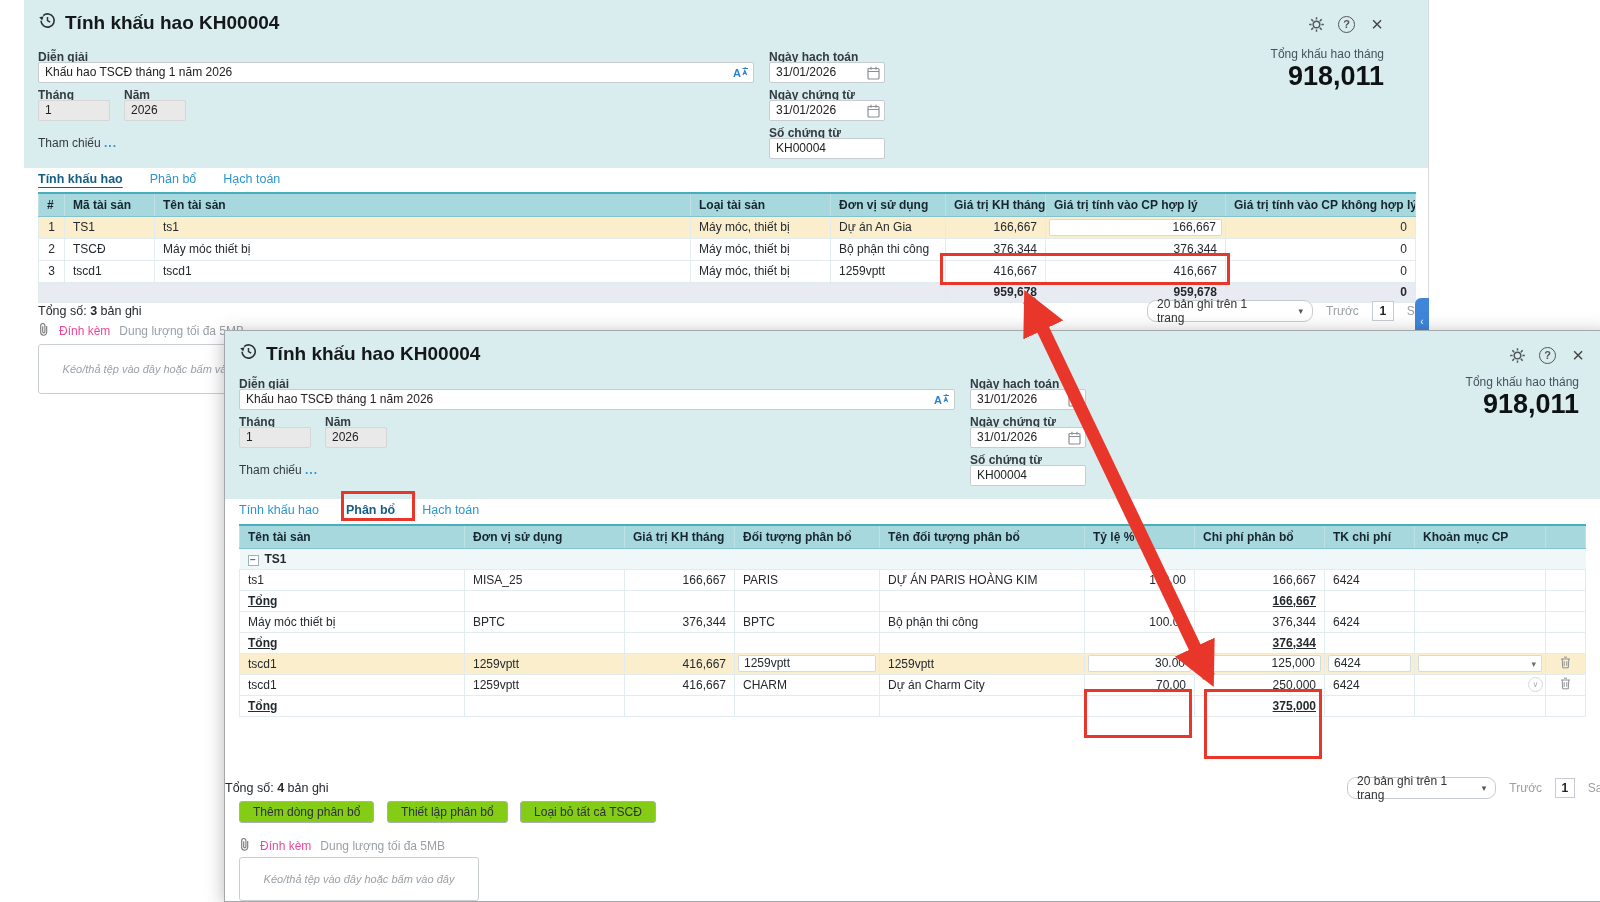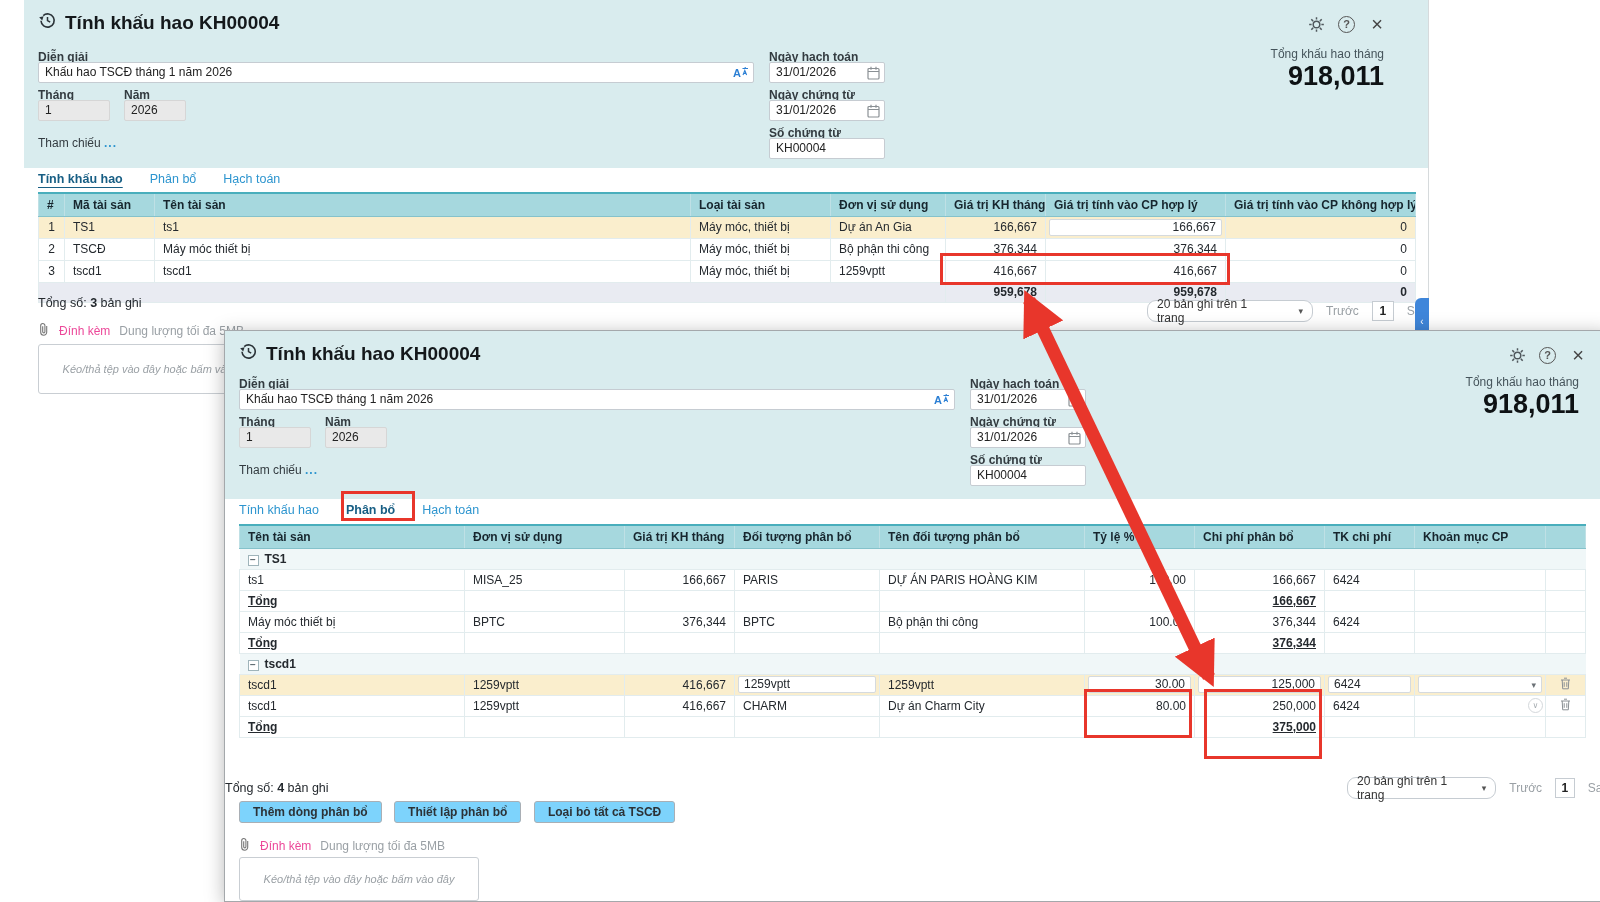--- a/index.html
+++ b/index.html
@@ -51,21 +51,21 @@
   .cchev { position:absolute; right:2px; top:2px; width:15px; height:15px; border-radius:50%; border:1px solid #d4d8db; color:#a7adb2; display:flex; align-items:center; justify-content:center; font-size:8px; background:#fff; }
   td.relcell { position:relative; }
 
   .totalbar { position:absolute; font-size:12.5px; color:#24292e; }
   .pag { position:absolute; display:flex; align-items:center; gap:13px; font-size:12px; color:#9aa0a5; }
   .psize { border:1px solid #c6ccd2; border-radius:9px; height:22px; display:flex; align-items:center; gap:22px; padding:0 9px; color:#333; background:#fff; }
   .psize .caret { color:#555; font-size:9px; }
   .pnum { border:1px solid #c6ccd2; width:22px; height:20px; text-align:center; font-weight:700; color:#222; line-height:18px; background:#fff; }
 
   .btnrow { position:absolute; }
-  .btn { display:inline-block; border:1px solid #a9afb5; border-radius:3px; background:#7dd3fc; font-weight:700; font-size:12px; padding:3px 13px; margin-right:8px; color:#2c3237; cursor:pointer; }
+  .btn { display:inline-block; border:1px solid #a9afb5; border-radius:3px; background:#84cc16; font-weight:400; font-size:12px; padding:3px 13px; margin-right:8px; color:#2c3237; cursor:pointer; }
 
   .attach { position:absolute; display:flex; align-items:center; gap:9px; font-size:12px; }
   .alabel { font-weight:400; color:#ec4899; }
   .ahint { color:#9aa0a5; }
   .dropzone { position:absolute; border:1px solid #c9ced3; border-radius:3px; display:flex; align-items:center; justify-content:center; font-size:11px; font-style:italic; color:#9aa0a5; background:#fff; text-align:center; }
 
   .side-tab { position:absolute; background:#3f86da; color:#fff; border-radius:6px 0 0 6px; display:flex; align-items:center; justify-content:center; font-size:10px; cursor:pointer; }
 
   .redbox { position:absolute; border:3px solid #e8362b; z-index:60; pointer-events:none; }
   .arrow-svg { position:absolute; left:0; top:0; z-index:55; pointer-events:none; }
@@ -217,21 +217,21 @@
       <tfoot>
         <tr>
           <td colspan="5"></td>
           <td class="num">959,678</td>
           <td class="num">959,678</td>
           <td class="num">0</td>
         </tr>
       </tfoot>
     </table>
 
-    <div class="totalbar" style="left:14px;top:296px;">
+    <div class="totalbar" style="left:14px;top:304px;">
       <span>Tổng số:</span>
       <b>3</b>
       <span>bản ghi</span>
     </div>
 
     <div class="pag" style="left:1123px;top:300px;">
       <span class="psize">
         <span>20 bản ghi trên 1 trang</span>
         <span class="caret">▾</span>
       </span>
@@ -410,23 +410,20 @@
           <td></td>
             <td></td>
             <td></td>
             <td></td>
             <td></td>
           <td class="num">376,344</td>
           <td></td>
             <td></td>
             <td></td>
         </tr>
-        <tr class="grp">
-          <td colspan="10"><span class="colico">−</span><span>tscd1</span></td>
-        </tr>
         <tr class="hl">
           <td>tscd1</td>
           <td>1259vptt</td>
           <td class="num">416,667</td>
           <td class="inputcell">
               <span class="cellinput" style="text-align:left;">1259vptt</span>
             </td>
           <td>1259vptt</td>
           <td class="inputcell">
               <span class="cellinput num">30.00</span>
@@ -445,21 +442,21 @@
           <td class="ctr"><span><svg width="11" height="13" viewBox="0 0 11 13">
                   <path d="M1 3h9M4 1.2h3M2.2 3l.5 8.8h5.6L8.8 3M4.2 5.2v4.6M6.8 5.2v4.6" stroke="#8a9094" fill="none" stroke-width="1"></path>
                 </svg></span></td>
         </tr>
         <tr>
           <td>tscd1</td>
           <td>1259vptt</td>
           <td class="num">416,667</td>
           <td>CHARM</td>
           <td>Dự án Charm City</td>
-          <td class="num">80.00</td>
+          <td class="num">70.00</td>
           <td class="num">250,000</td>
           <td>6424</td>
           <td class="relcell">
               <span class="cchev">∨</span>
             </td>
           <td class="ctr"><span><svg width="11" height="13" viewBox="0 0 11 13">
                   <path d="M1 3h9M4 1.2h3M2.2 3l.5 8.8h5.6L8.8 3M4.2 5.2v4.6M6.8 5.2v4.6" stroke="#8a9094" fill="none" stroke-width="1"></path>
                 </svg></span></td>
         </tr>
         <tr class="total">

